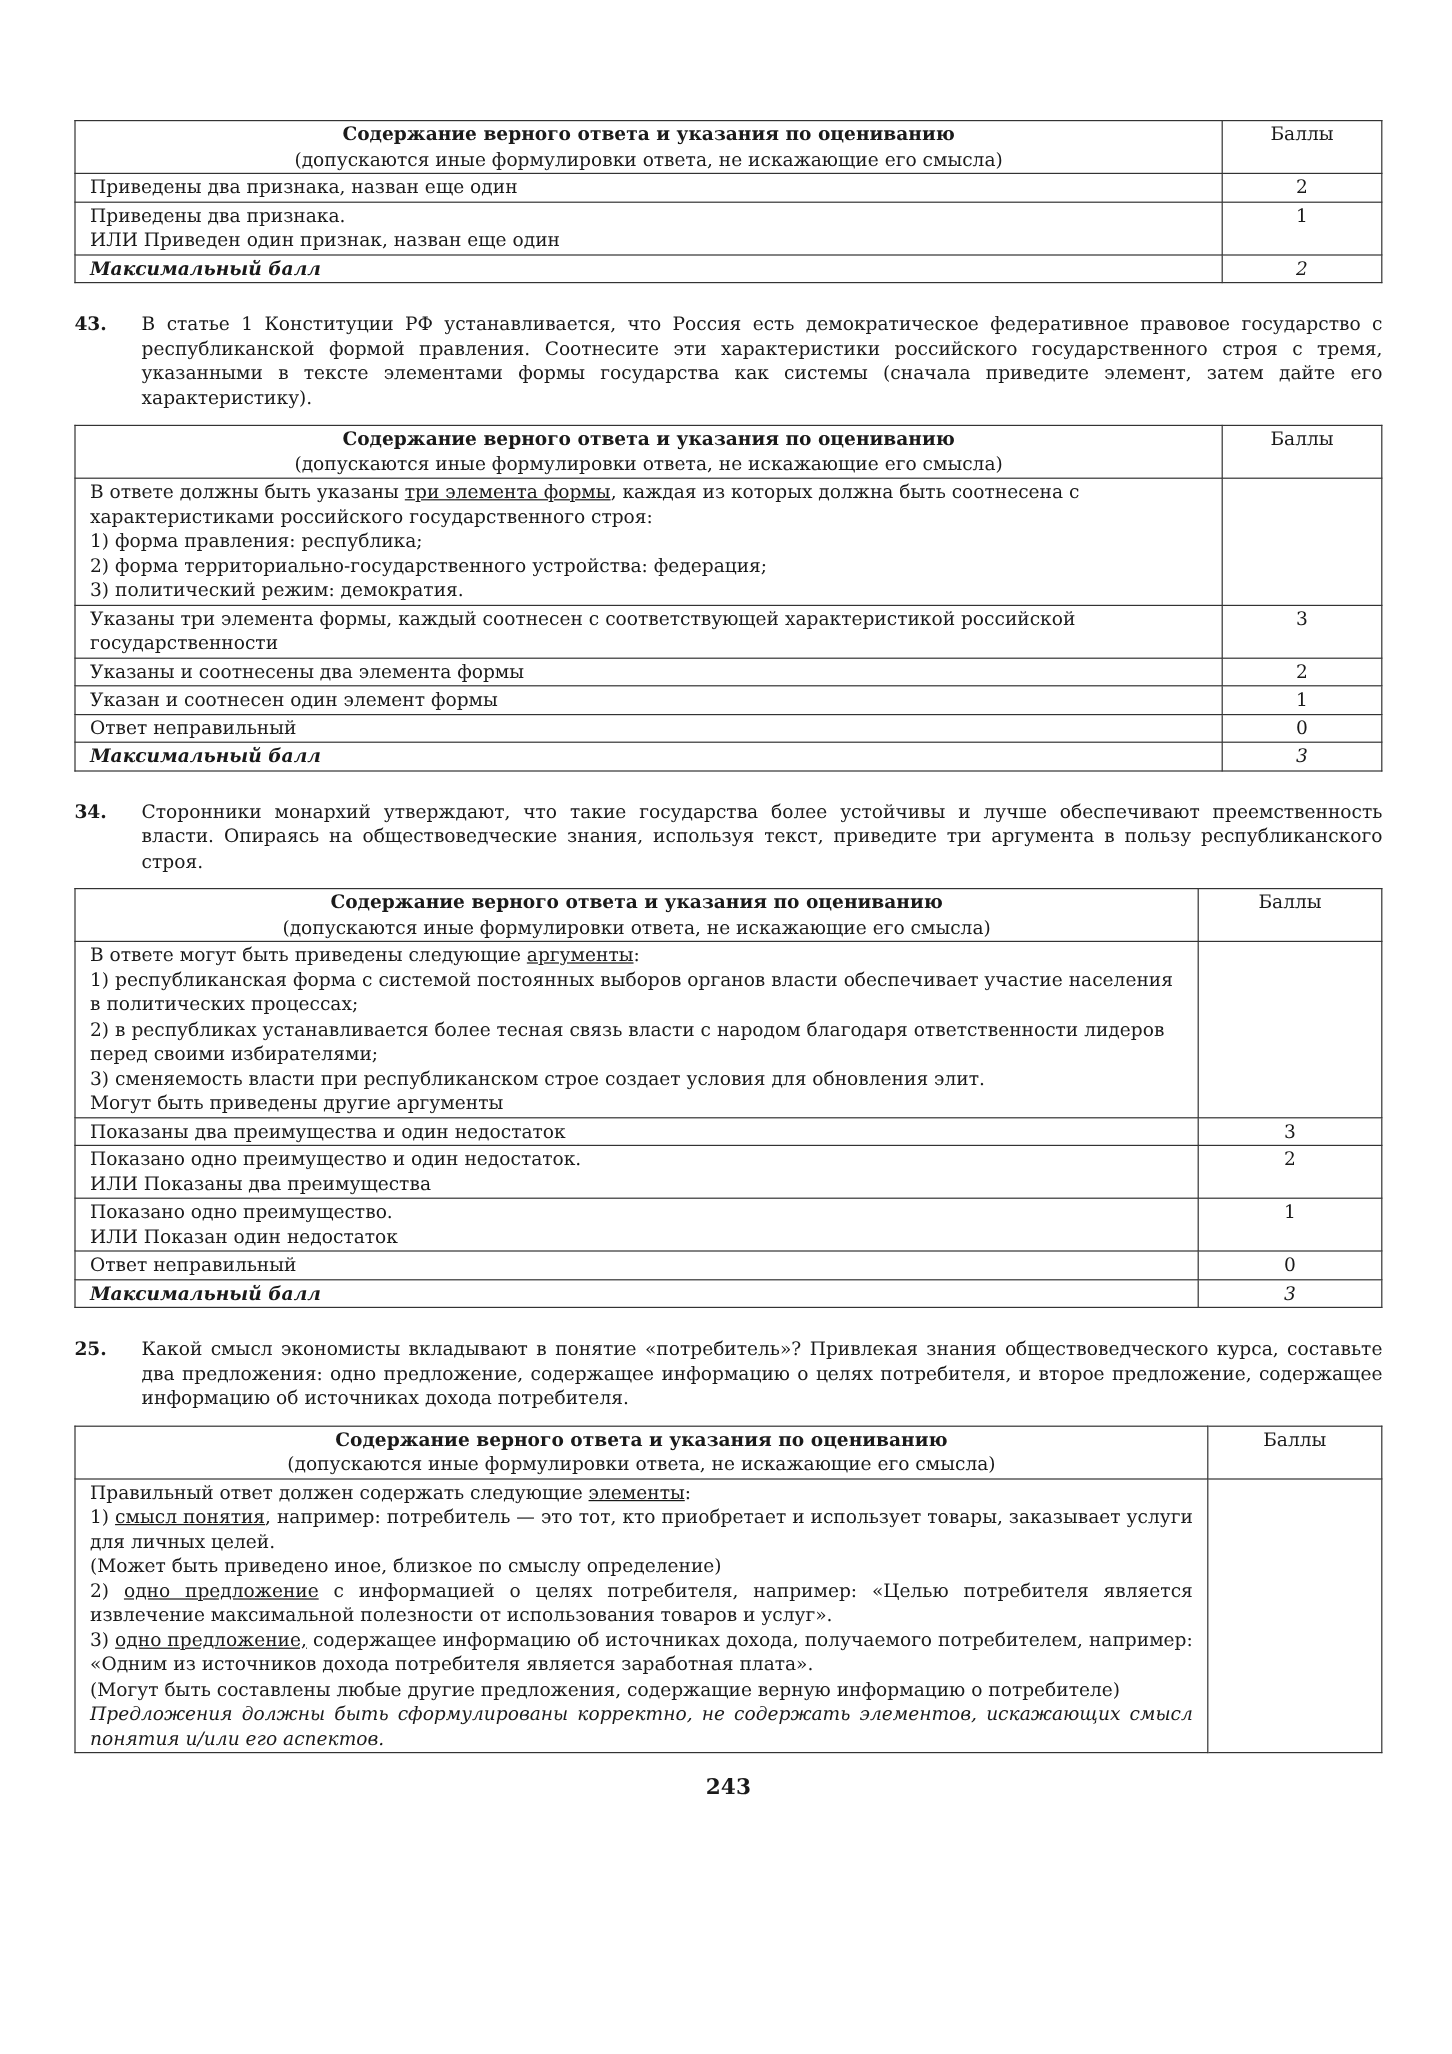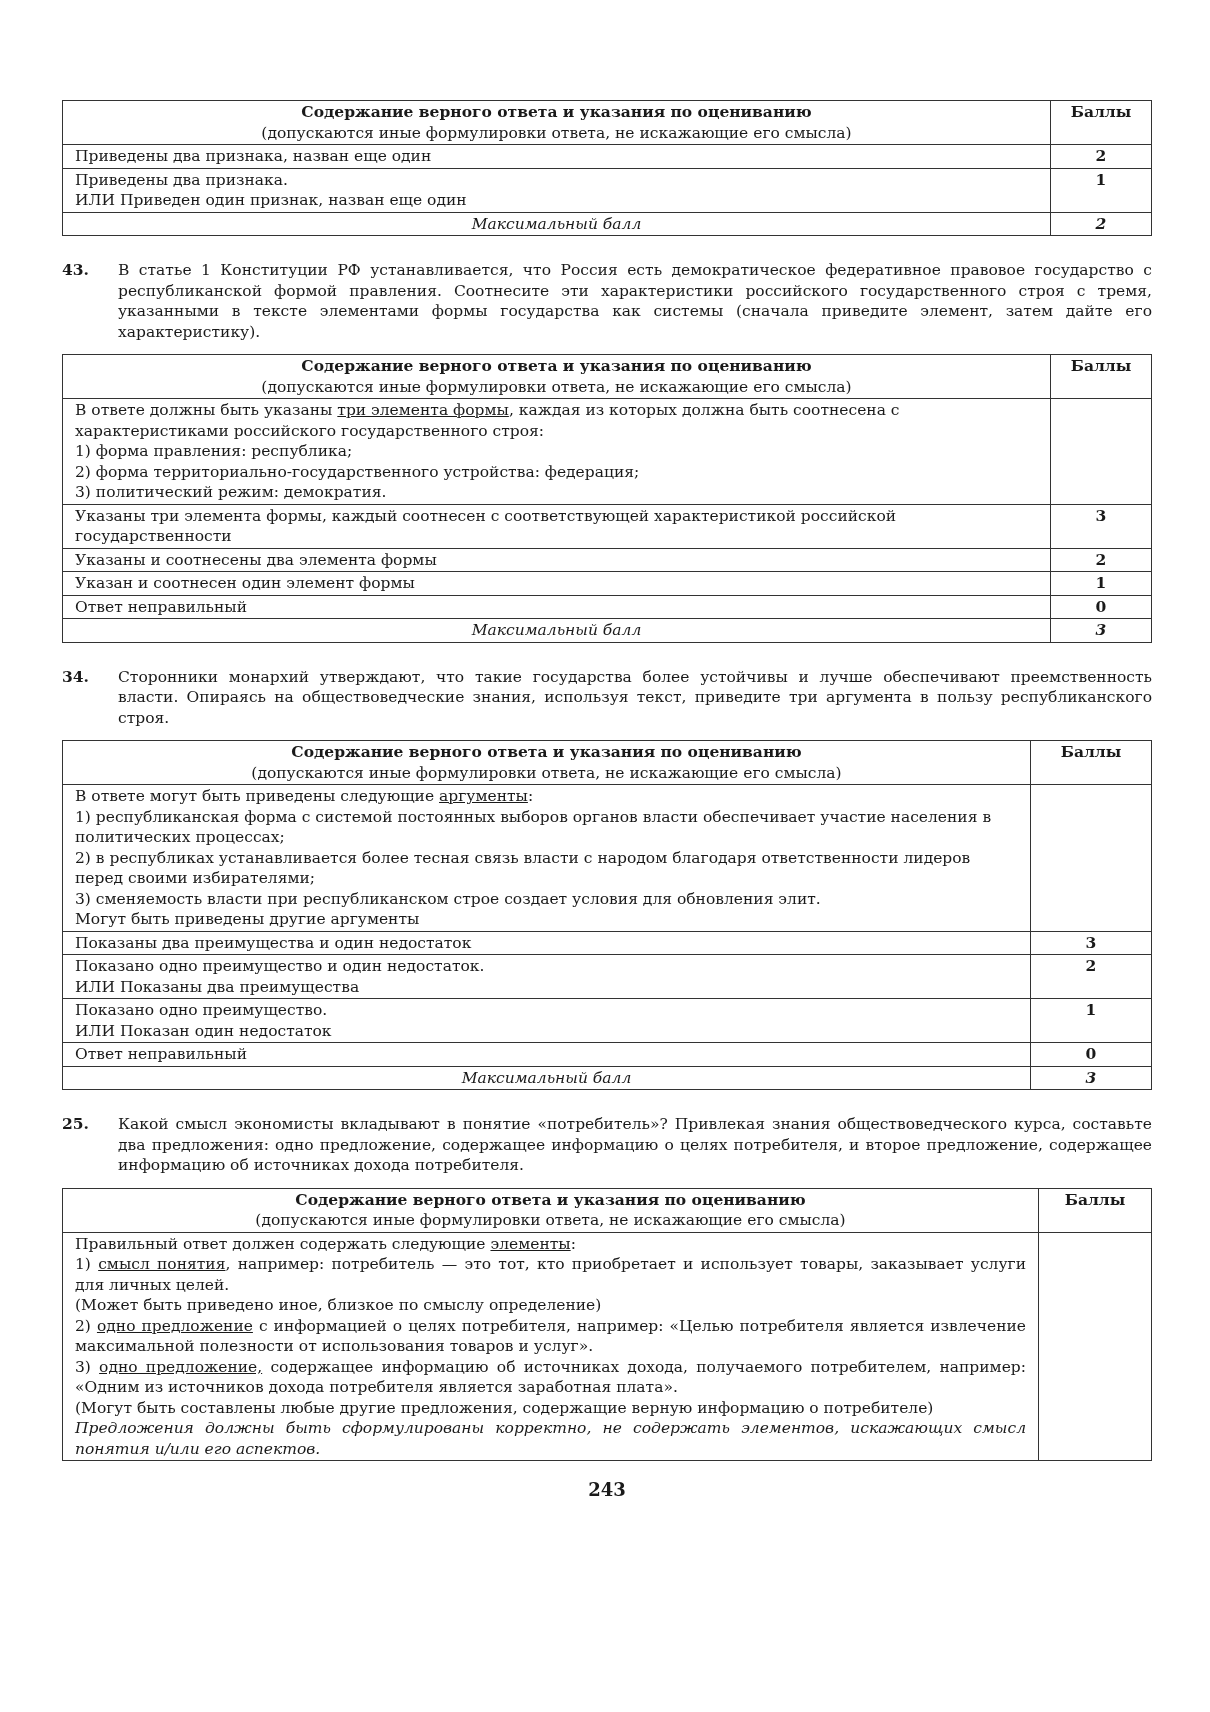--- a/index.html
+++ b/index.html
@@ -10,26 +10,26 @@
   }
   .page { position: absolute; left: 62px; top: 100px; width: 1090px; }
   table.grading {
     width: 1090px; border-collapse: collapse; table-layout: fixed;
     border: 1.5px solid #222;
   }
   table.grading td {
     border: 1.3px solid #333; padding: 1px 12px; vertical-align: top;
     line-height: 20.5px;
   }
-  table.grading td.score { width: 100px; text-align: center; font-weight: bold; padding: 1px 0; }
+  table.grading td.score { width: 100px; text-align: center; font-weight: normal; padding: 1px 16px; }
   table.grading tr.head td { text-align: center; padding-top: 1px; padding-bottom: 1px; }
   table.grading tr.head .h1 { font-weight: bold; display: block; }
   table.grading tr.head .h2 { display: block; }
   table.grading tr.head td.score { vertical-align: top; }
-  td.max-label { text-align: center; font-style: italic; font-weight: normal; }
+  td.max-label { text-align: left; font-style: italic; font-weight: bold; }
   td.max-val { font-style: italic; }
   .line { display: block; }
   .u { text-decoration: underline; }
   .it { font-style: italic; }
   .task { display: flex; margin: 24px 0 12px 0; line-height: 20.5px; text-align: justify; }
   .task .num { width: 56px; flex: none; font-weight: bold; }
   .task .text { flex: 1; }
   .pagenum { text-align: center; font-weight: bold; font-size: 18px; margin-top: 18px; }
 </style>
 </head>

